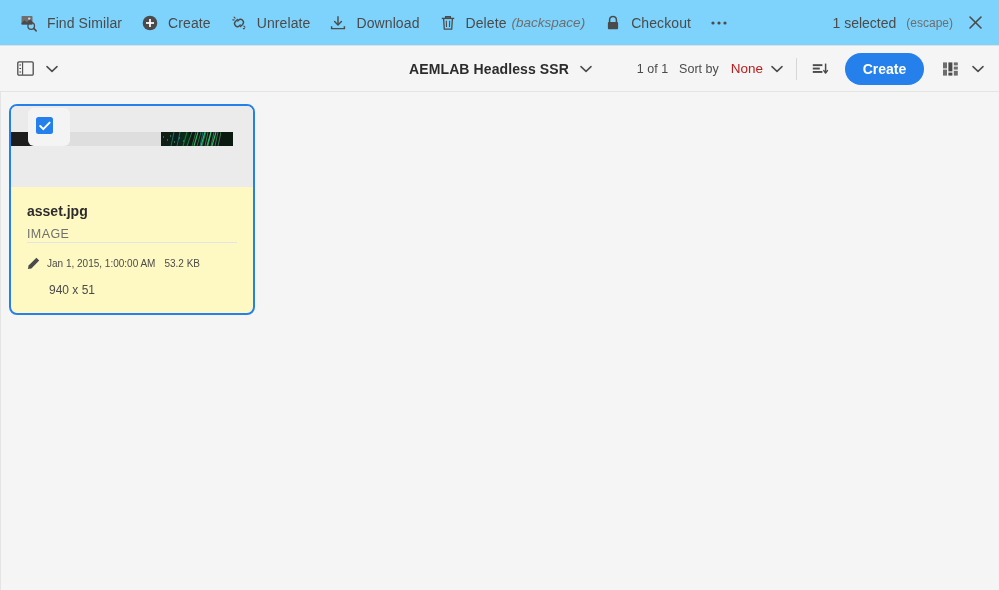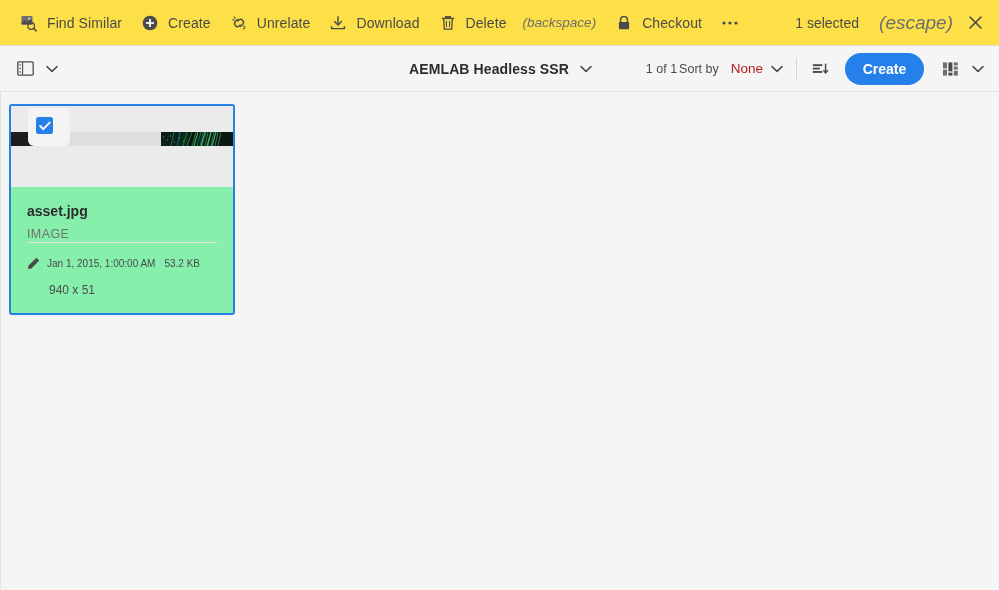--- a/index.html
+++ b/index.html
@@ -8,21 +8,21 @@
     background: #ffffff;
     font-family: "Liberation Sans", sans-serif;
     overflow: hidden;
     -webkit-font-smoothing: antialiased;
   }
 
   
   .action-bar {
     position: absolute; left: 0; top: 0;
     width: 999px; height: 46px;
-    background: #fde047;
+    background: #7dd3fc;
     border-bottom: 1px solid #e1e1e1;
     display: flex;
     align-items: center;
   }
   .act-group { display: flex; align-items: center; padding-left: 10px; }
   .act-btn {
     display: flex; align-items: center;
     height: 32px;
     padding: 0 9px;
     border-radius: 4px;
@@ -33,34 +33,34 @@
     width: 20px; height: 20px;
     display: flex; align-items: center; justify-content: center;
     margin-right: 8px;
     flex: 0 0 auto;
   }
   .act-lbl {
     font-size: 14px; color: #4b4b4b; letter-spacing: .1px;
   }
   .act-hint {
     font-size: 13.5px; color: #6e6e6e; font-style: italic;
-    margin-left: 16px;
+    margin-left: 5px;
   }
   .act-more {
     display: flex; align-items: center; justify-content: center;
     width: 30px; height: 30px; border-radius: 4px; cursor: pointer;
     margin-left: 4px;
   }
   .act-right {
     margin-left: auto;
     display: flex; align-items: center;
     padding-right: 11px;
   }
   .sel-count { font-size: 14px; color: #4b4b4b; }
-  .sel-esc { font-size: 19px; color: #6e6e6e; font-style: italic; margin-left: 20px; }
+  .sel-esc { font-size: 12px; color: #6e6e6e; margin-left: 10px; }
   .close-x {
     width: 26px; height: 26px; margin-left: 9px;
     display: flex; align-items: center; justify-content: center;
     cursor: pointer; border-radius: 4px;
   }
 
   
   .toolbar {
     position: absolute; left: 0; top: 46px;
     width: 999px; height: 46px;
@@ -92,21 +92,21 @@
   }
   .tb-title {
     font-size: 14px; font-weight: bold; color: #2c2c2c; letter-spacing: .1px;
   }
   .tb-title-chev { margin-left: 11px; display: flex; align-items: center; }
 
   .tb-right {
     margin-left: auto; display: flex; align-items: center;
     padding-right: 9px;
   }
-  .tb-count { font-size: 12.5px; color: #4b4b4b; margin-right: 2px; }
+  .tb-count { font-size: 12.5px; color: #4b4b4b; margin-right: 11px; }
   .tb-sortlbl { font-size: 12.5px; color: #4b4b4b; margin-right: 7px; }
   .tb-select {
     display: flex; align-items: center; cursor: pointer;
     padding: 3px 3px 3px 5px; border-radius: 4px;
   }
   .tb-selval { font-size: 13.5px; color: #b91c1c; }
   .tb-selchev { margin-left: 8px; display: flex; align-items: center; }
   .tb-divider {
     width: 1px; height: 22px; background: #d6d6d6; margin: 0 8px 0 10px;
   }
@@ -134,24 +134,24 @@
   .content {
     position: absolute; left: 1px; top: 92px;
     width: 998px; height: 498px;
     background: #f5f5f5;
     padding: 12px 0 0 8px;
   }
 
   
   .card {
     position: relative;
-    width: 226px;
-    background: #86efac;
+    width: 246px;
+    background: #fef9c3;
     border: 2px solid #2680eb;
-    border-radius: 3px;
+    border-radius: 8px;
     overflow: hidden;
     cursor: pointer;
   }
   .card-thumb {
     position: relative;
     height: 81px;
     background: #ebebeb;
     overflow: hidden;
   }
   .thumb-img-base {

